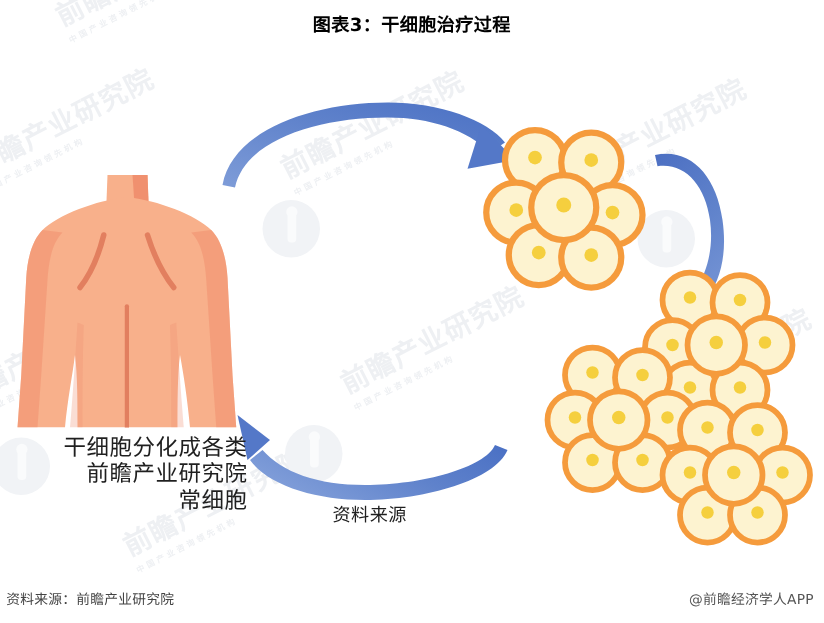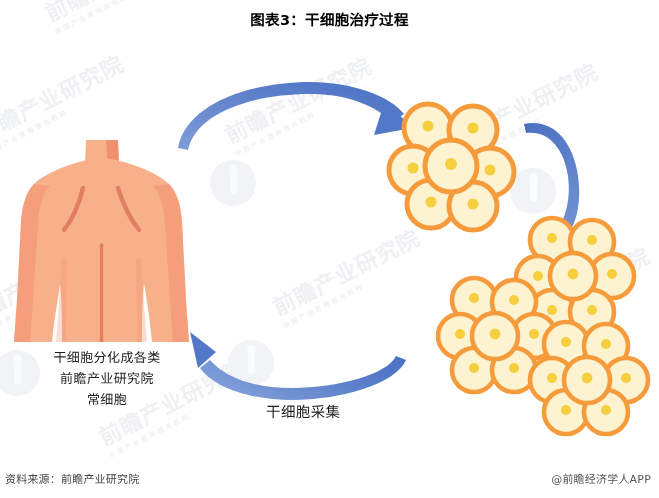--- a/index.html
+++ b/index.html
@@ -101,23 +101,23 @@
     letter-spacing: 0.4px;
   }
   #label-collect   { top: 57px;  left: 228px; }
   #label-separate  { top: 57px;  left: 391px; }
   #label-implant   { top: 400px; left: 266px; }
   #label-expand    { top: 420px; left: 479px; }
 
   .label-block {
     position: absolute;
     z-index: 30;
-    text-align: center;
-    font-family: Liberation Mono, monospace;
-    font-size: 13px;
+    text-align: right;
+    font-family: Liberation Serif, serif;
+    font-size: 18px;
     line-height: 21px;
     color: #1f1f1f;
     letter-spacing: 0.4px;
   }
   #label-differentiate { top: 348px; left: 16px; width: 182px; }
 
   
   .footer-left {
     position: absolute;
     left: 5px;
@@ -397,21 +397,21 @@
               <ellipse cx="587" cy="380" rx="23" ry="23" fill="#fdf3d0" stroke="#f59b3c" stroke-width="4.6"></ellipse>
               <circle cx="587" cy="378" r="5.4" fill="#f5cf3e"></circle>
             </g>
         </g>
       </g>
     </svg>
   </div>
 
   <div class="chart-title">图表3：干细胞治疗过程</div>
 
-  <div class="step-label" id="label-implant">干细胞采集</div>
+  <div class="step-label" id="label-implant">资料来源</div>
 
   <div class="label-block" id="label-differentiate">
     <div>干细胞分化成各类</div>
     <div>前瞻产业研究院</div>
     <div>常细胞</div>
   </div>
 
   <div class="footer-left">资料来源：前瞻产业研究院</div>
   <div class="footer-right">@前瞻经济学人APP</div>
 

